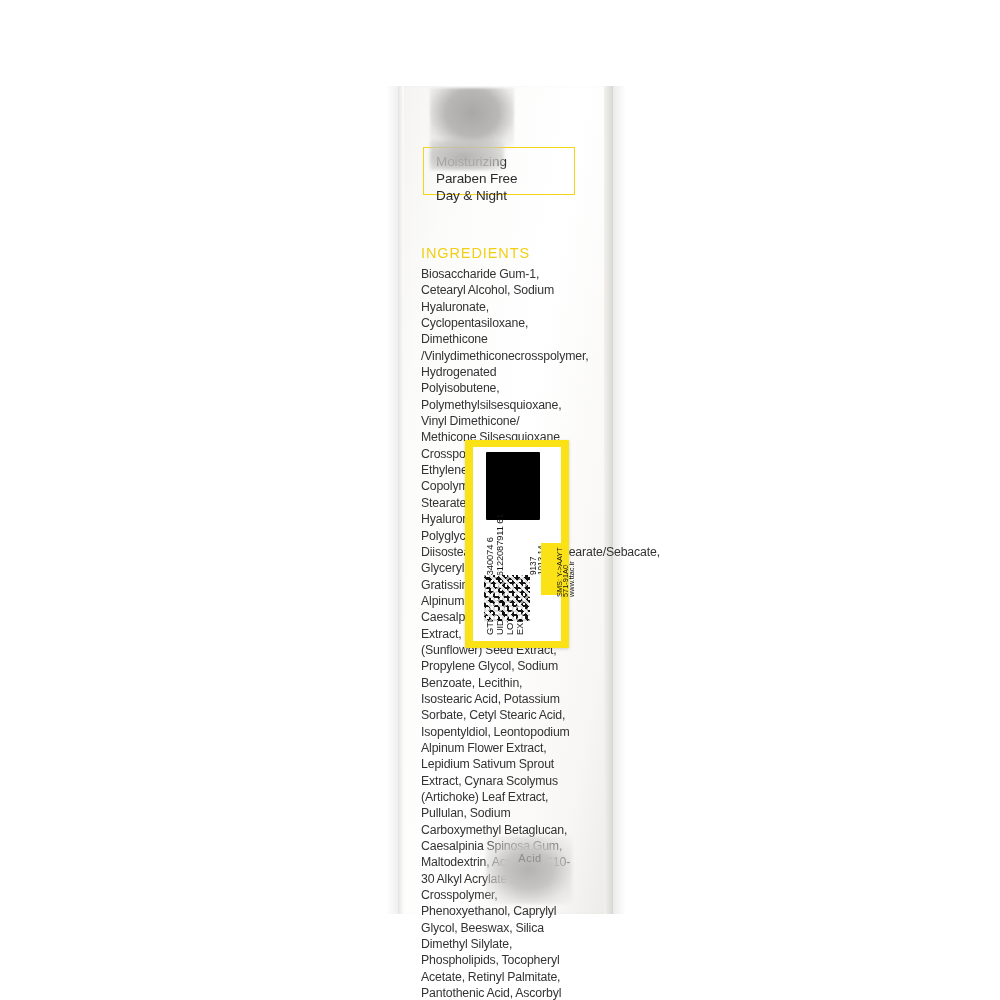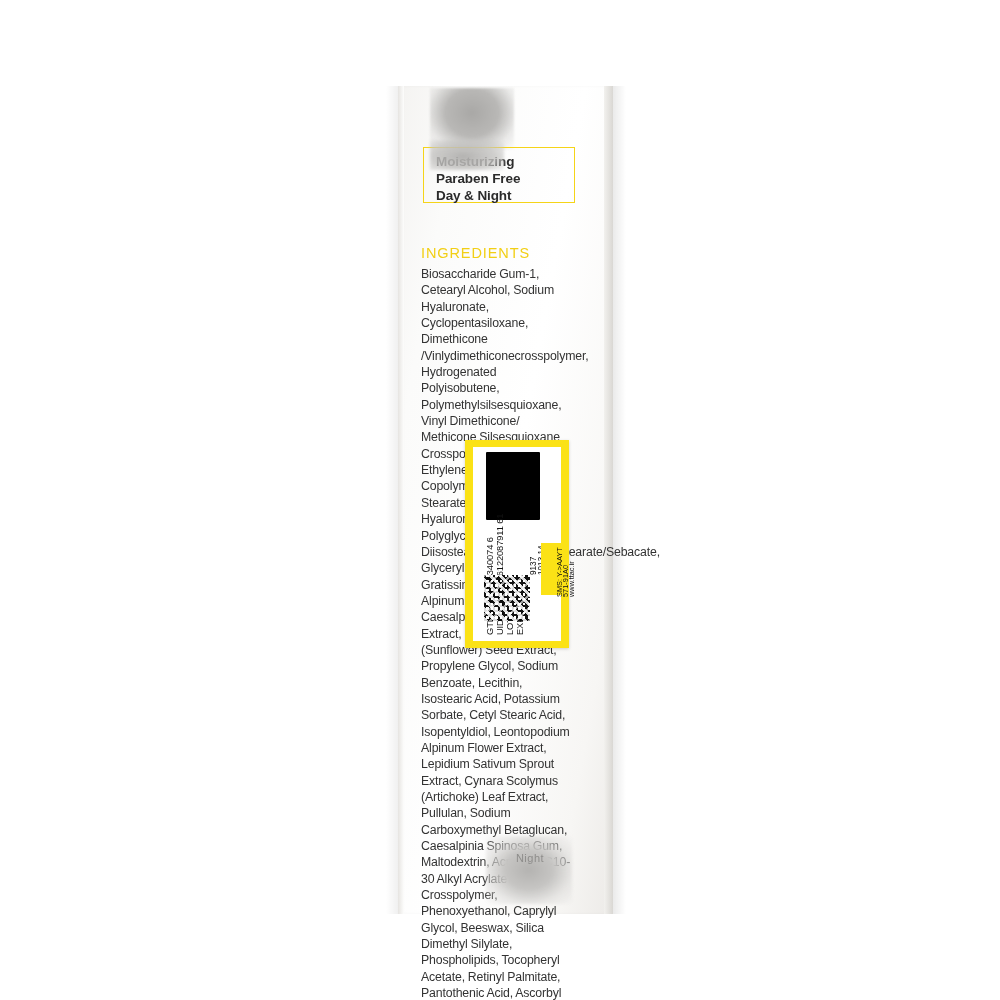--- a/index.html
+++ b/index.html
@@ -79,25 +79,24 @@
     letter-spacing: 0.5px;
     filter: blur(0.6px);
   }
 
   
   .claims-box {
     position: absolute;
     left: 423px;
     top: 147px;
     width: 152px;
-    height: 56px;
+    height: 48px;
     border: 1.6px solid #f5d418;
     box-sizing: border-box;
     padding: 5px 0 1px 12px;
-    font-weight: bold;
   }
   .claims-box .claim {
     font-size: 13.5px;
     line-height: 17px;
     color: #2b2b2b;
     letter-spacing: -0.1px;
     white-space: nowrap;
   }
   .claim-masked {
     position: relative;
@@ -273,15 +272,15 @@
 
       <div class="sticker-strip"></div>
 
       <div class="vtext v-web1">SMS: Y-&gt;AAYT</div>
       <div class="vtext v-web2">571-91A0</div>
       <div class="vtext v-web3">www.ttac.ir</div>
     </div>
   </div>
 
   <div class="bottom-smudge"></div>
-  <div class="bottom-smudge-text">Night</div>
+  <div class="bottom-smudge-text">Acid</div>
 
 </div>
 
 </body></html>

